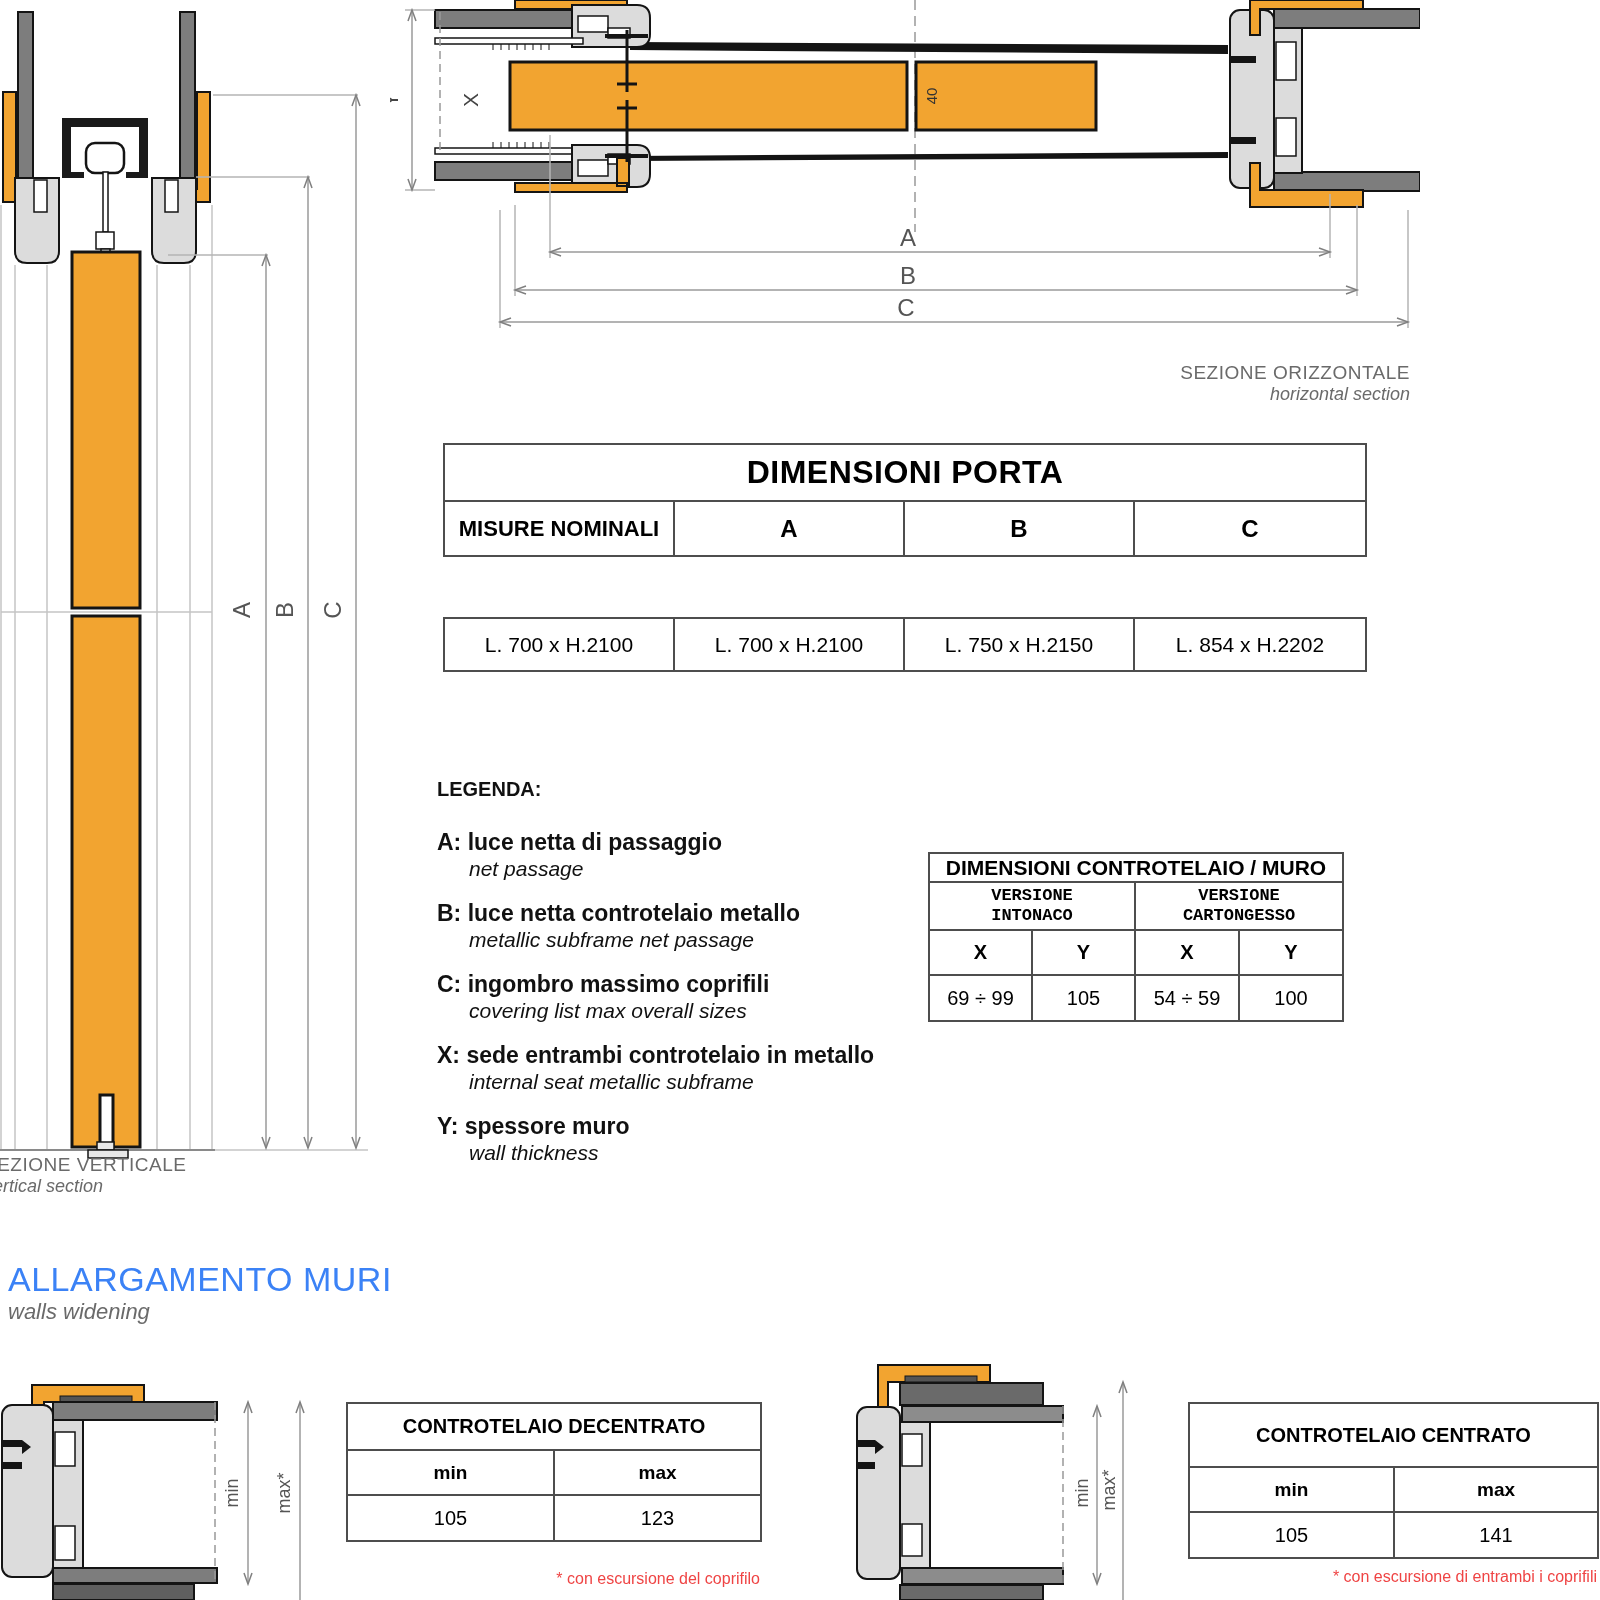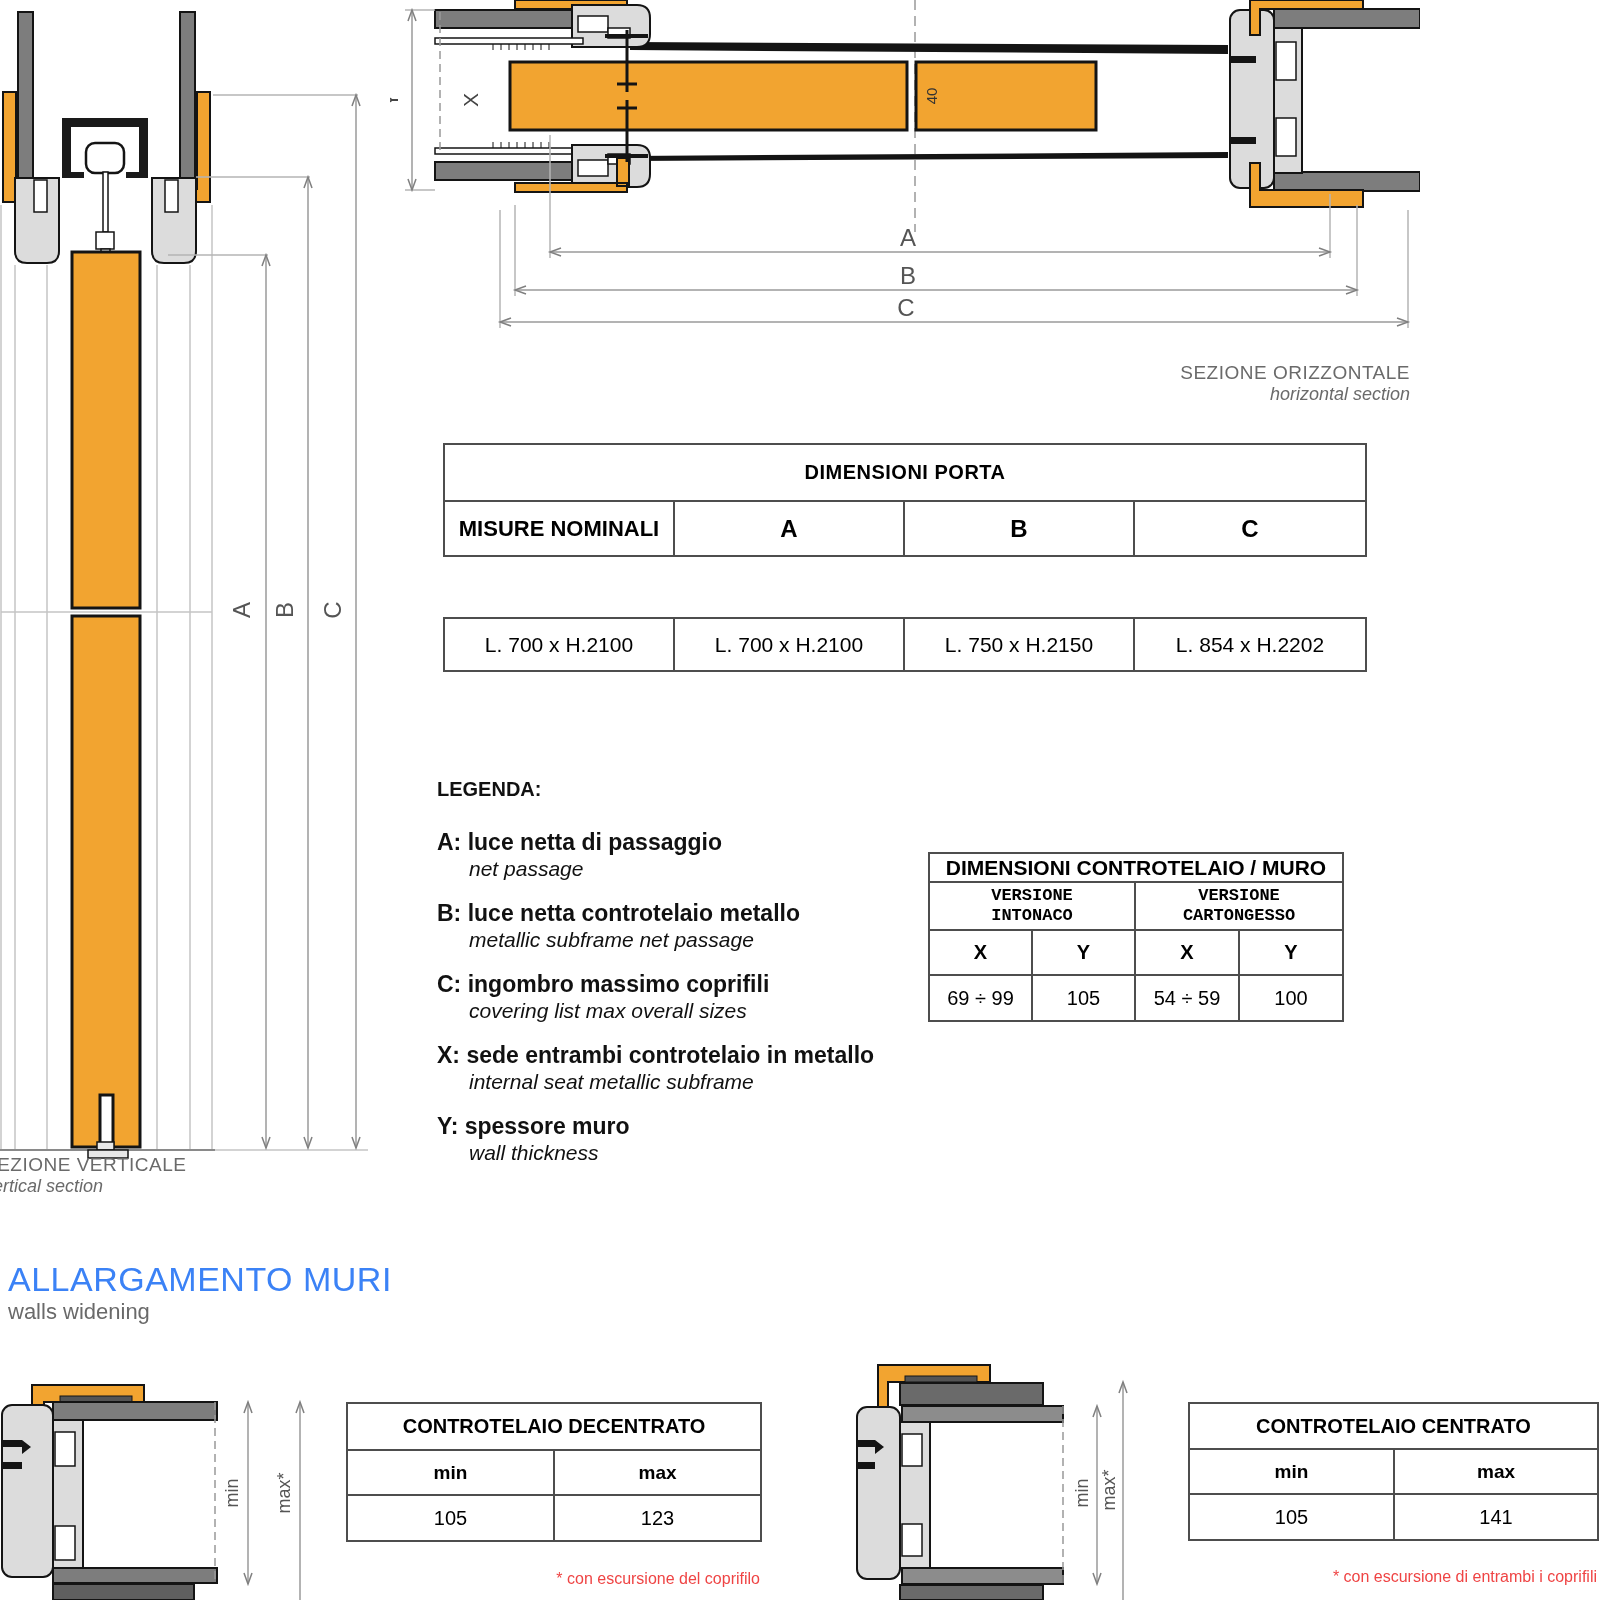--- a/index.html
+++ b/index.html
@@ -7,36 +7,36 @@
     width:1600px;height:1600px;position:relative;background:#ffffff;
     overflow:hidden;font-family:"Liberation Sans",sans-serif;color:#111;
   }
   .abs{position:absolute;}
   
   table.tbl{border-collapse:collapse;position:absolute;table-layout:fixed;background:#fff;}
   table.tbl th,table.tbl td{
     border:2px solid #4d4d4d;text-align:center;vertical-align:middle;
     padding:0;color:#000;overflow:hidden;
   }
-  .porta-title{font-size:20px;font-weight:bold;letter-spacing:.5px;}
+  .porta-title{font-size:32px;font-weight:bold;letter-spacing:.5px;}
   .porta-head{font-size:22px;font-weight:bold;}
   .porta-abc{font-size:24px;font-weight:bold;}
   .porta-val{font-size:21px;font-weight:normal;}
   .muro-title{font-size:21px;font-weight:bold;}
   .muro-group{font-size:17px;font-weight:bold;line-height:1.2;font-family:Liberation Mono, monospace;}
   .muro-xy{font-size:20px;font-weight:bold;}
   .muro-val{font-size:20px;}
   .ct-title{font-size:20px;font-weight:bold;}
   .ct-head{font-size:19px;font-weight:bold;}
   .ct-val{font-size:20px;}
   
   .caption-it{font-size:19px;color:#6a6a6a;letter-spacing:.5px;}
   .caption-en{font-size:18px;color:#6a6a6a;font-style:italic;}
   .big-caption-it{font-size:34px;color:#3b82f6;letter-spacing:.5px;}
-  .big-caption-en{font-size:22px;color:#6a6a6a;}
+  .big-caption-en{font-size:22px;color:#6a6a6a;font-style:italic;}
   .footnote{font-size:16px;color:#ef4444;text-align:right;}
   
   .legend{width:520px;}
   .legend-heading{font-size:20px;font-weight:bold;margin-bottom:28px;}
   .legend-entry{margin-bottom:19px;}
   .legend-bold{font-size:23px;font-weight:bold;line-height:27px;}
   .legend-italic{font-size:21px;font-style:italic;line-height:25px;padding-left:32px;}
 </style>
 </head>
 <body>
@@ -401,21 +401,21 @@
 </tbody>
   </table>
 <div class="abs footnote" style="left:346px;top:1570px;width:414px;">* con escursione del coprifilo</div>
 
 <table class="tbl" style="left:1188px;top:1402px;width:409px;">
   <colgroup>
       <col style="width:205px">
       <col style="width:204px">
     </colgroup>
   <tbody>
-      <tr style="height:46px;margin-top:32px;">
+      <tr style="height:64px;margin-top:32px;">
     <th colspan="2" class="ct-title">CONTROTELAIO CENTRATO</th>
   </tr>
   <tr style="height:45px;">
     <th class="ct-head">min</th>
     <th class="ct-head">max</th>
   </tr>
   <tr style="height:46px;">
     <td class="ct-val">105</td>
     <td class="ct-val">141</td>
   </tr>

